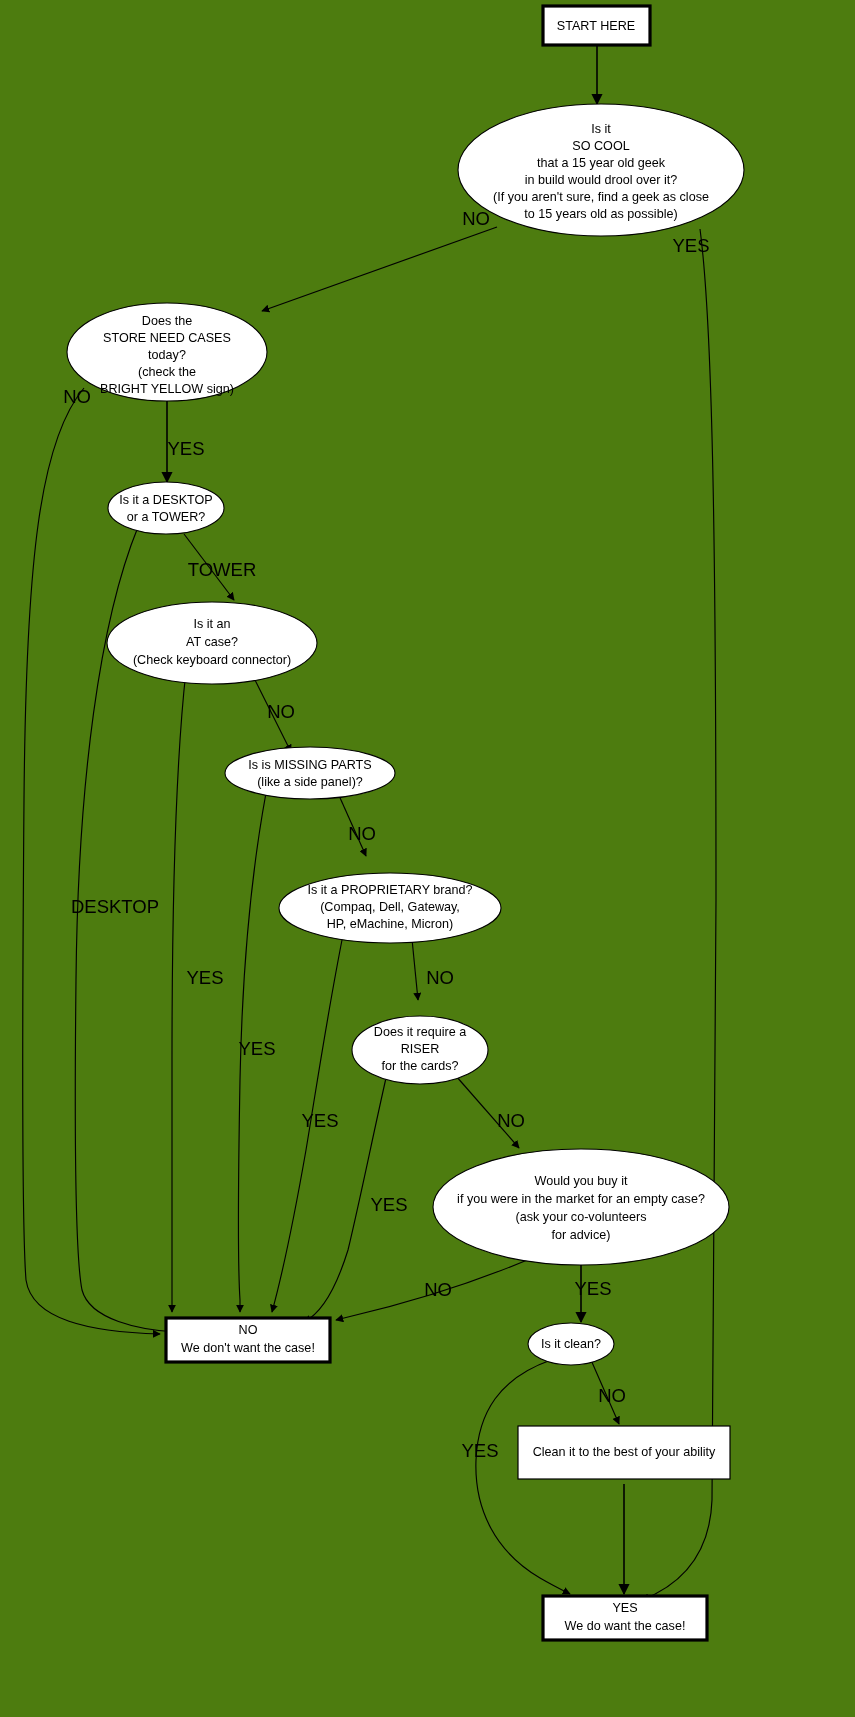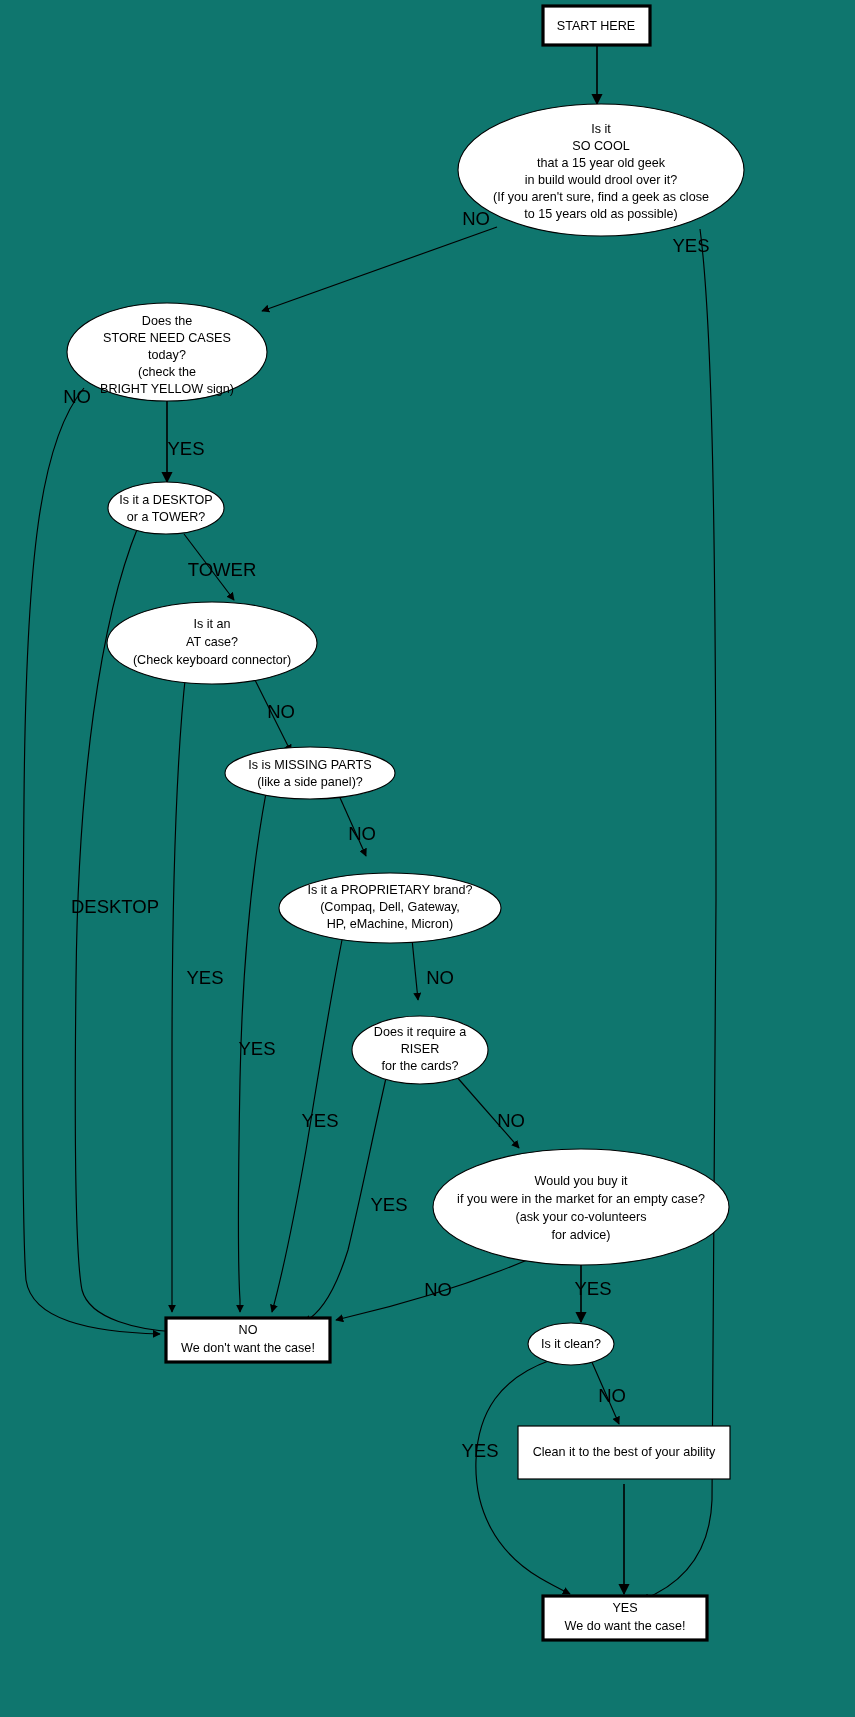--- a/index.html
+++ b/index.html
@@ -10,21 +10,21 @@
   body {
     font-family: "Liberation Sans", sans-serif;
     width: 855px;
     height: 1717px;
     overflow: hidden;
   }
   #chart-root {
     position: relative;
     width: 855px;
     height: 1717px;
-    background: #0f766e;
+    background: #4d7c0f;
   }
   svg#flow {
     display: block;
     width: 855px;
     height: 1717px;
   }
   .node-shape {
     fill: #ffffff;
     stroke: #000000;
     stroke-width: 1.1;

